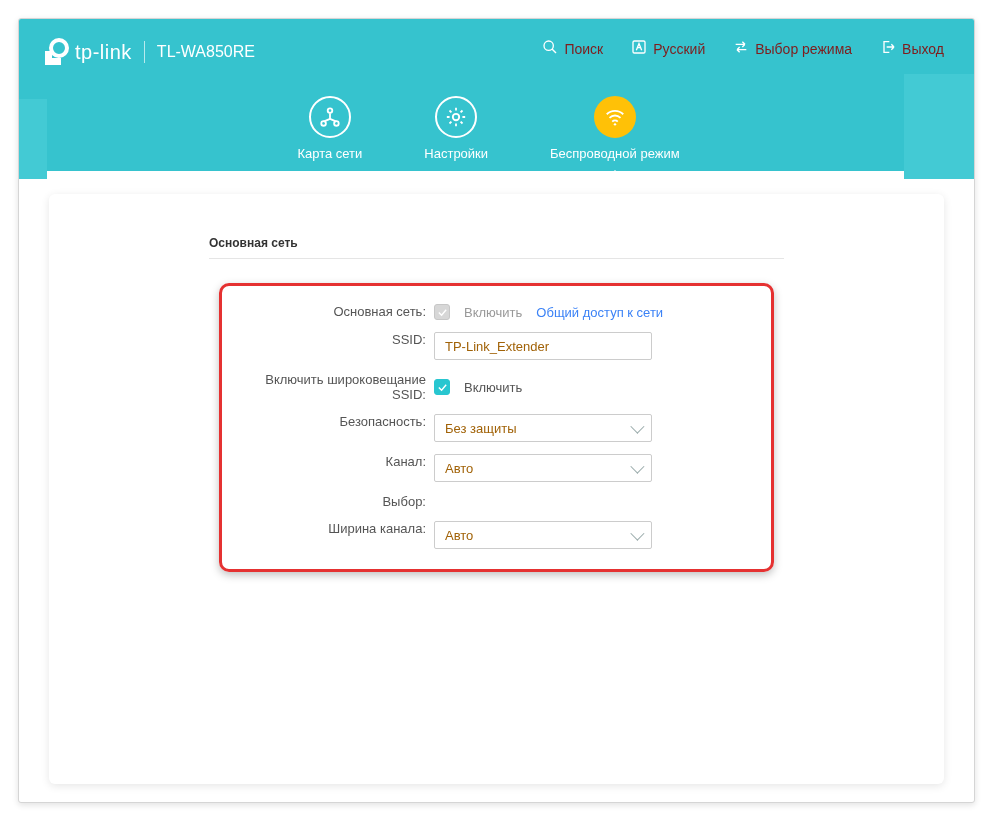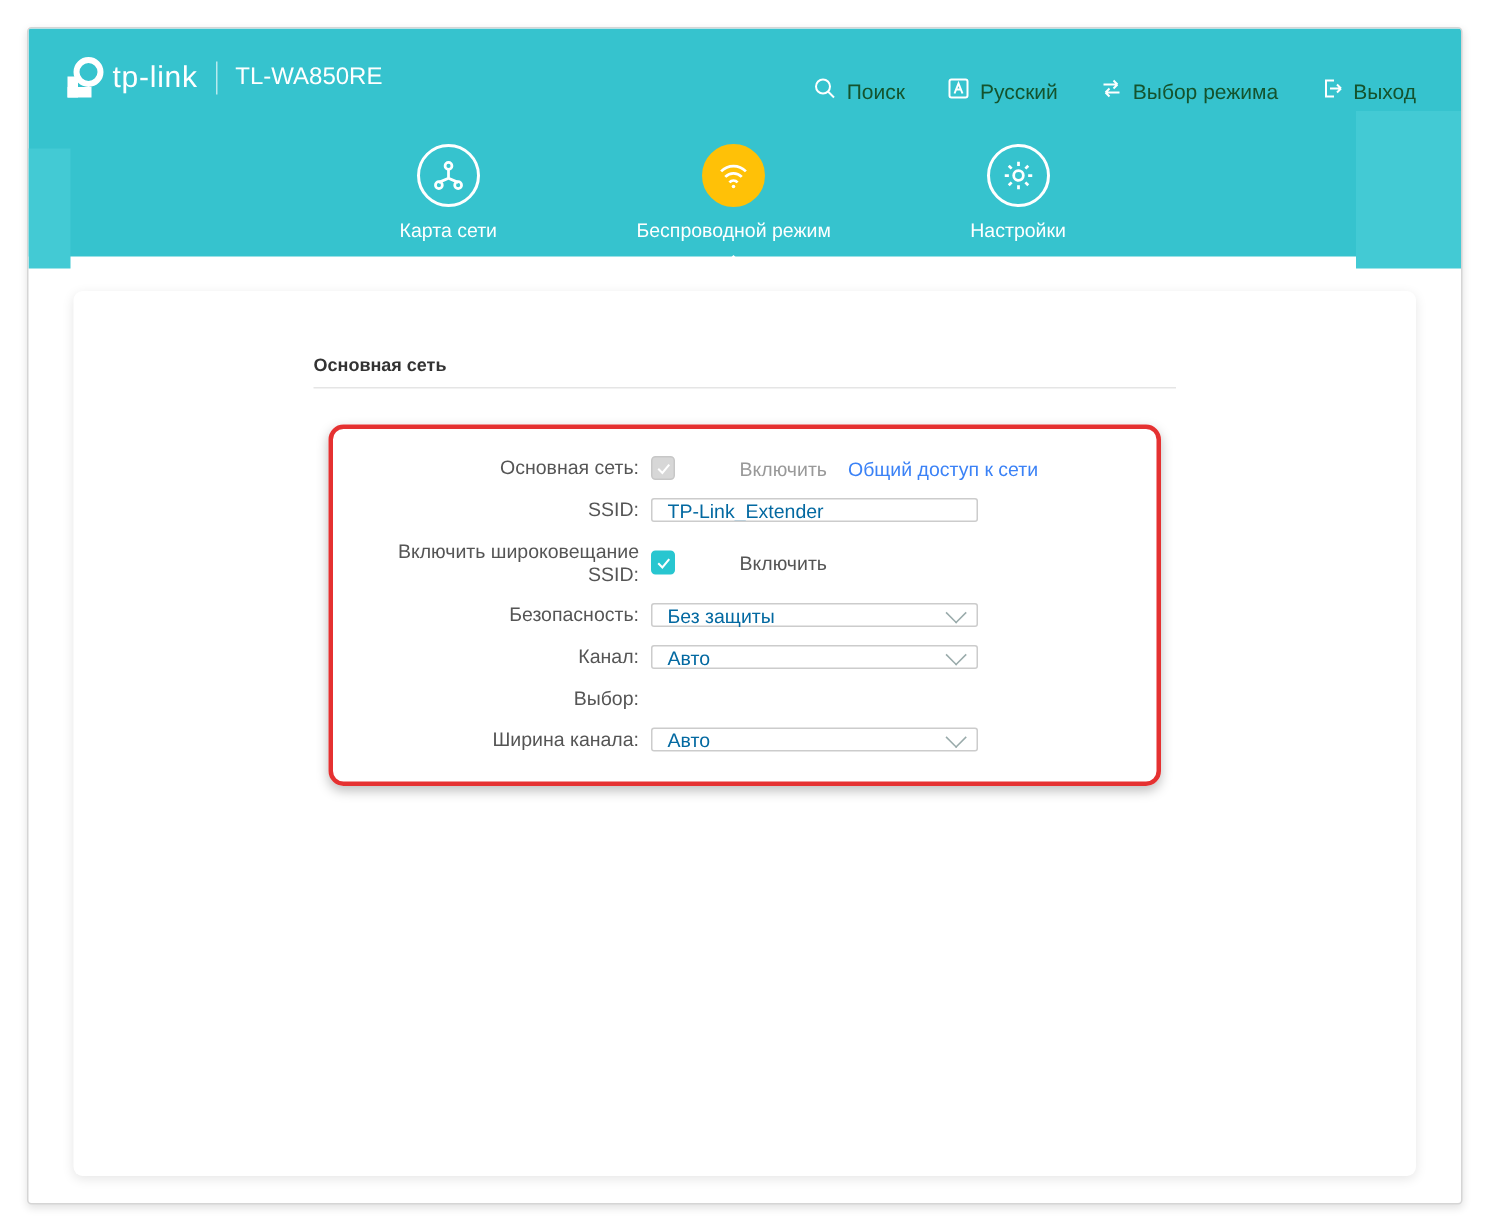--- a/index.html
+++ b/index.html
@@ -46,40 +46,40 @@
     width: 30px; height: 30px;
     position: relative;
     margin-right: 4px;
   }
   .brand-text { font-size: 20px; font-weight: 400; letter-spacing: .5px; }
   .brand-sep  { width:1px; height:22px; background:rgba(255,255,255,.65); margin:0 12px; }
   .brand-model{ font-size: 16px; font-weight: 400; }
 
   .top-actions {
     position: absolute;
-    top: 32px; right: 30px;
+    top: 20px; right: 30px;
     display: flex;
     gap: 28px;
     font-size: 14px;
-    color: #14532d;
+    color: #7f1d1d;
   }
   .top-action {
     display: flex; align-items: center; gap: 6px;
     cursor: pointer;
   }
   .top-action svg { width:16px; height:16px; stroke:#fff; fill:none; stroke-width:2; }
 
   
   .nav {
     position: absolute;
     left: 0; right: 16px;
     bottom: 10px;
     display: flex;
     justify-content: center;
-    gap: 93px;
+    gap: 62px;
   }
   .nav-item {
     display: flex;
     flex-direction: column;
     align-items: center;
     gap: 8px;
     font-size: 13px;
     color: #fff;
     cursor: pointer;
     position: relative;
@@ -160,32 +160,32 @@
   .chk {
     width: 16px; height: 16px;
     border: 1px solid #bbb;
     border-radius: 3px;
     display: inline-flex;
     align-items: center; justify-content: center;
   }
   .chk.on  { background:#28c6d0; border-color:#28c6d0; }
   .chk.off { background:#d7d7d7; border-color:#c7c7c7; }
   .chk svg { width:11px; height:11px; stroke:#fff; stroke-width:3; fill:none; }
-  .chk-label { color:#999;margin-left:29px; }
+  .chk-label { color:#999; }
   .chk-label.on { color:#555; }
   .link { color:#3b82f6; cursor:pointer; }
 
   .text-input, .select {
     width: 218px;
-    height: 16px;
+    height: 28px;
     border: 1px solid #ccc;
     border-radius: 2px;
     padding: 0 10px;
     font-size: 13px;
-    color: #0369a1;
+    color: #a16207;
     background: #fff;
   }
   .select {
     display: flex;
     align-items: center;
     justify-content: space-between;
     cursor: pointer;
   }
   .select .chev {
     width: 10px; height: 10px;
@@ -261,41 +261,41 @@
           <svg viewBox="0 0 24 24">
               <circle cx="12" cy="5" r="2.5"></circle>
               <circle cx="5" cy="19" r="2.5"></circle>
               <circle cx="19" cy="19" r="2.5"></circle>
               <path d="M12 8 V14 M12 14 L5 17 M12 14 L19 17"></path>
             </svg>
         </span>
         <span>Карта сети</span>
 
       </div>
+      <div class="nav-item">
+        <span class="nav-circle">
+          <svg viewBox="0 0 24 24">
+              <circle cx="12" cy="12" r="3.5"></circle>
+              <path d="M12 2 V5 M12 19 V22 M2 12 H5 M19 12 H22 M4.9 4.9 L7 7 M17 17 L19.1 19.1 M4.9 19.1 L7 17 M17 7 L19.1 4.9"></path>
+            </svg>
+        </span>
+        <span>Настройки</span>
+
+      </div>
       <div class="nav-item active">
         <span class="nav-circle">
           <svg viewBox="0 0 24 24">
               <path d="M3 9 C8 4 16 4 21 9"></path>
               <path d="M6 13 C9.5 9.5 14.5 9.5 18 13"></path>
               <path d="M9 17 C10.7 15.3 13.3 15.3 15 17"></path>
               <circle cx="12" cy="20" r="1.3" fill="#fff" stroke="none"></circle>
             </svg>
         </span>
         <span>Беспроводной режим</span>
         <span class="nav-arrow"></span>
-      </div>
-      <div class="nav-item">
-        <span class="nav-circle">
-          <svg viewBox="0 0 24 24">
-              <circle cx="12" cy="12" r="3.5"></circle>
-              <path d="M12 2 V5 M12 19 V22 M2 12 H5 M19 12 H22 M4.9 4.9 L7 7 M17 17 L19.1 19.1 M4.9 19.1 L7 17 M17 7 L19.1 4.9"></path>
-            </svg>
-        </span>
-        <span>Настройки</span>
-
       </div>
     </div>
   </div>
 
   <div class="card">
     <div class="section-title">Основная сеть</div>
     <hr class="hr">
 
     <div class="highlight">
 

